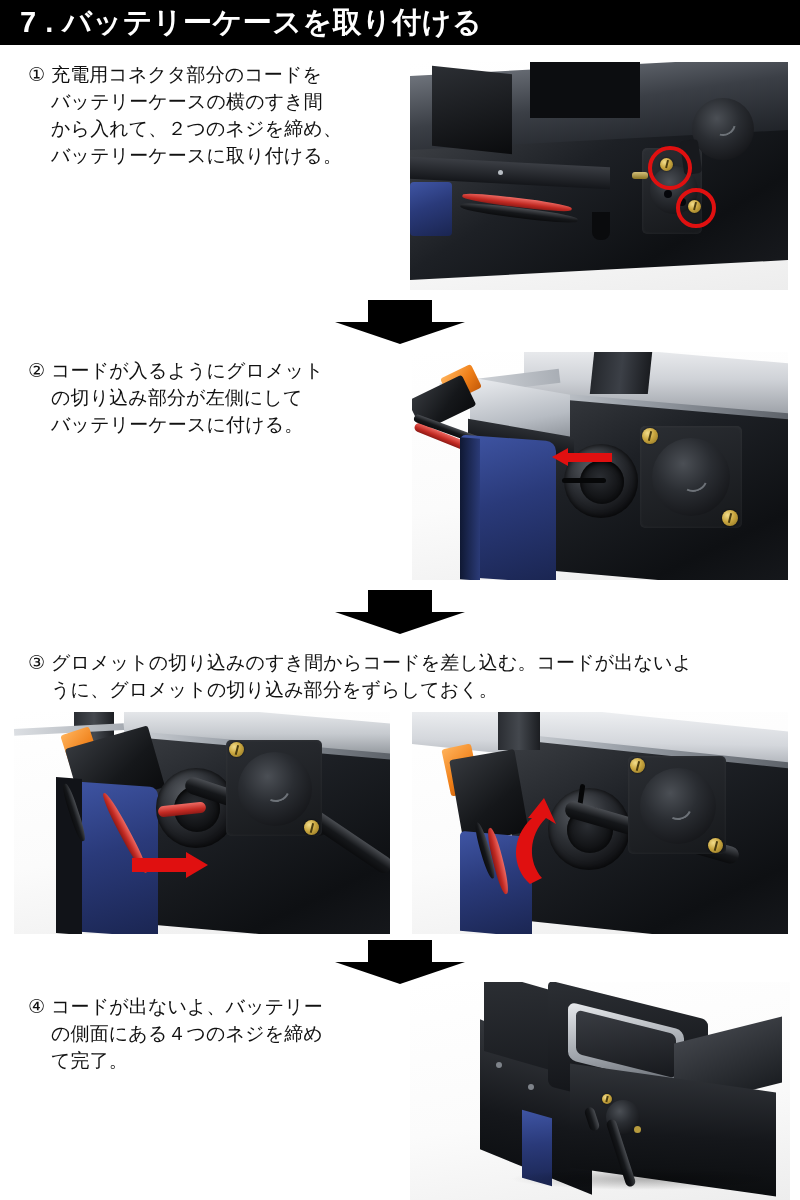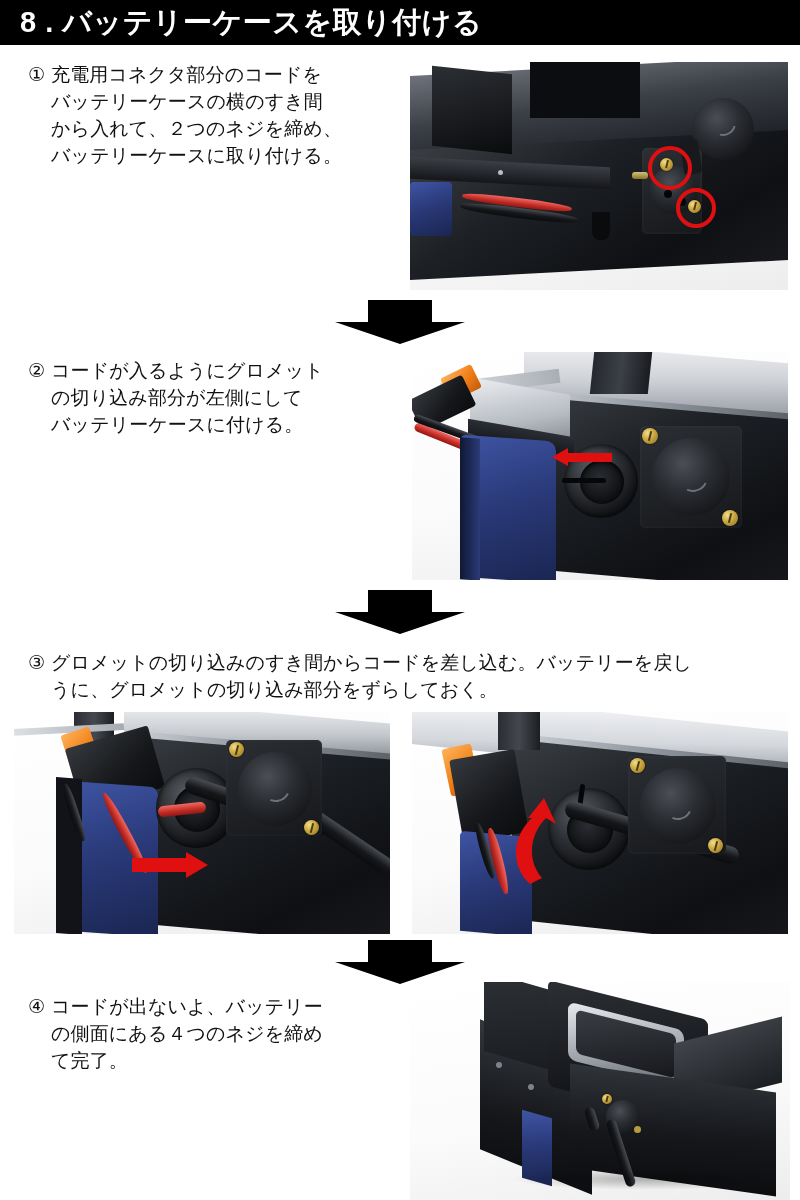--- a/index.html
+++ b/index.html
@@ -200,21 +200,21 @@
     border-left: 16px solid var(--anno, #e01010);
   }
   .anno-rot {
     position: absolute;
   }
 </style>
 </head>
 <body>
 
 <div class="header-bar">
-  <div class="header-title">8 . バッテリーケースを取り付ける</div>
+  <div class="header-title">7 . バッテリーケースを取り付ける</div>
 </div>
 
 <div class="step-text" style="left:28px; top:62px; width:370px;">
   <span class="step-num">①</span>
   <span class="step-body">充電用コネクタ部分のコードを
 バッテリーケースの横のすき間
 から入れて、２つのネジを締め、
 バッテリーケースに取り付ける。</span>
 </div>
 
@@ -303,21 +303,21 @@
   </div>
 </div>
 
 <div class="sep-arrow" style="top:590px;">
   <div class="shaft"></div>
   <div class="head"></div>
 </div>
 
 <div class="step-text" style="left:28px; top:650px; width:760px;">
   <span class="step-num">③</span>
-  <span class="step-body">グロメットの切り込みのすき間からコードを差し込む。バッテリーを戻し
+  <span class="step-body">グロメットの切り込みのすき間からコードを差し込む。コードが出ないよ
 うに、グロメットの切り込み部分をずらしておく。</span>
 </div>
 
 <div class="photo" style="left:14px; top:712px; width:376px; height:222px;">
   <div class="bg-white"></div>
   <div class="case-top" style="left:110px; top:0px; width:270px; height:44px; transform:skewY(5deg); background:linear-gradient(175deg,#f4f5f7,#c6cacf 50%,#74797f);"></div>
   <div class="case-edge-hi" style="left:110px; top:30px; width:270px; height:8px; transform:skewY(5deg);"></div>
   <div class="case-body" style="left:110px; top:36px; width:270px; height:186px; transform:skewY(5deg);"></div>
   <div style="position:absolute; left:60px; top:0px; width:40px; height:30px; background:linear-gradient(90deg,#2a2d32,#45494f 50%,#1c1e22);"></div>
   <div style="position:absolute; left:0px; top:14px; width:110px; height:7px; background:linear-gradient(90deg,#dcdfe3,#a6abb2); transform:rotate(-3deg);"></div>

